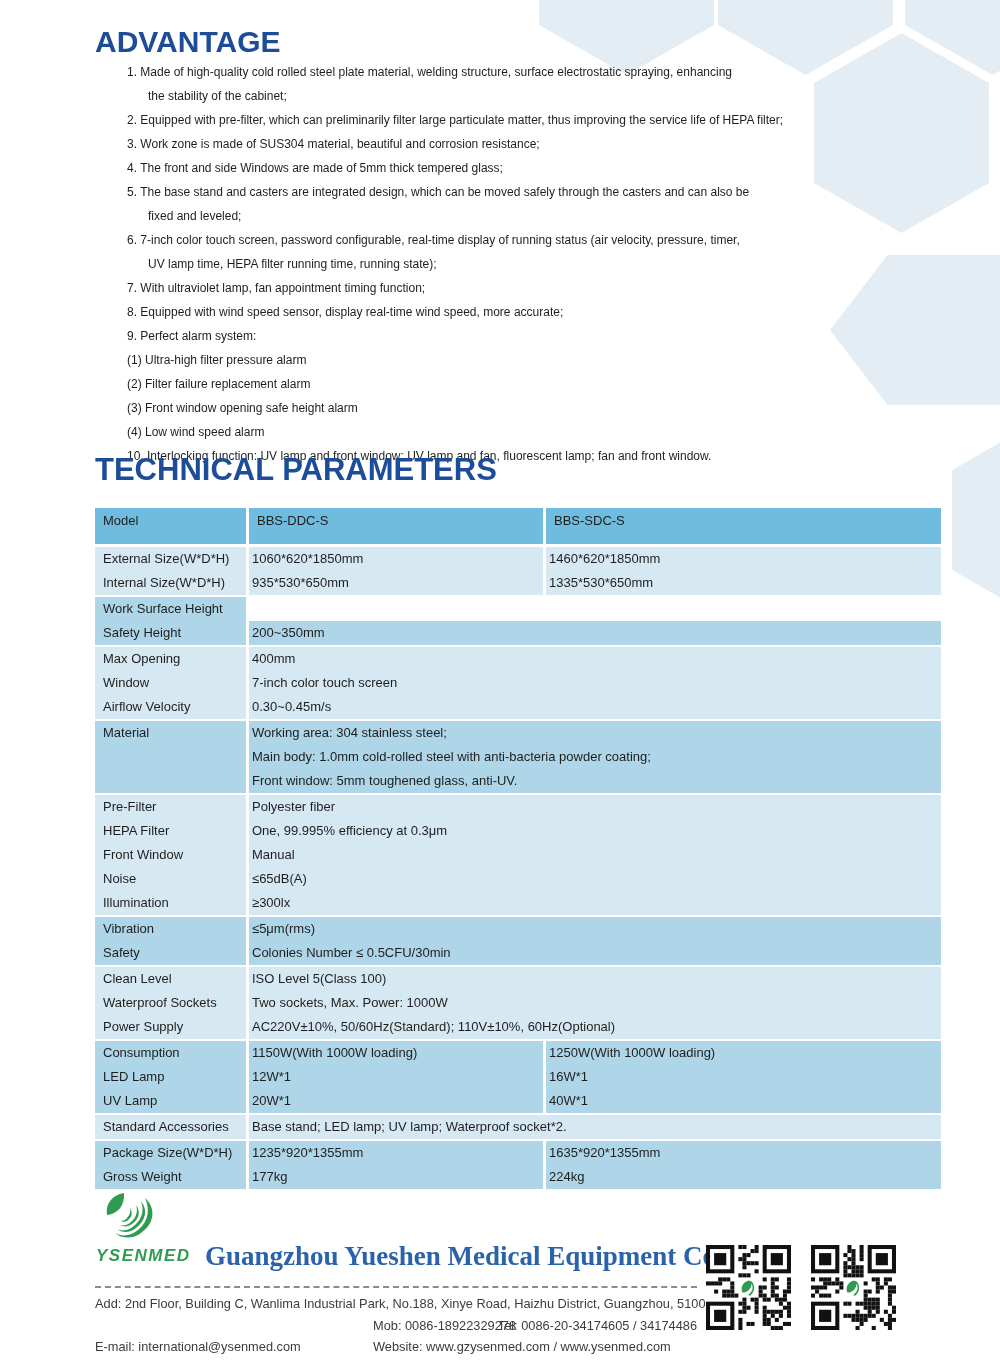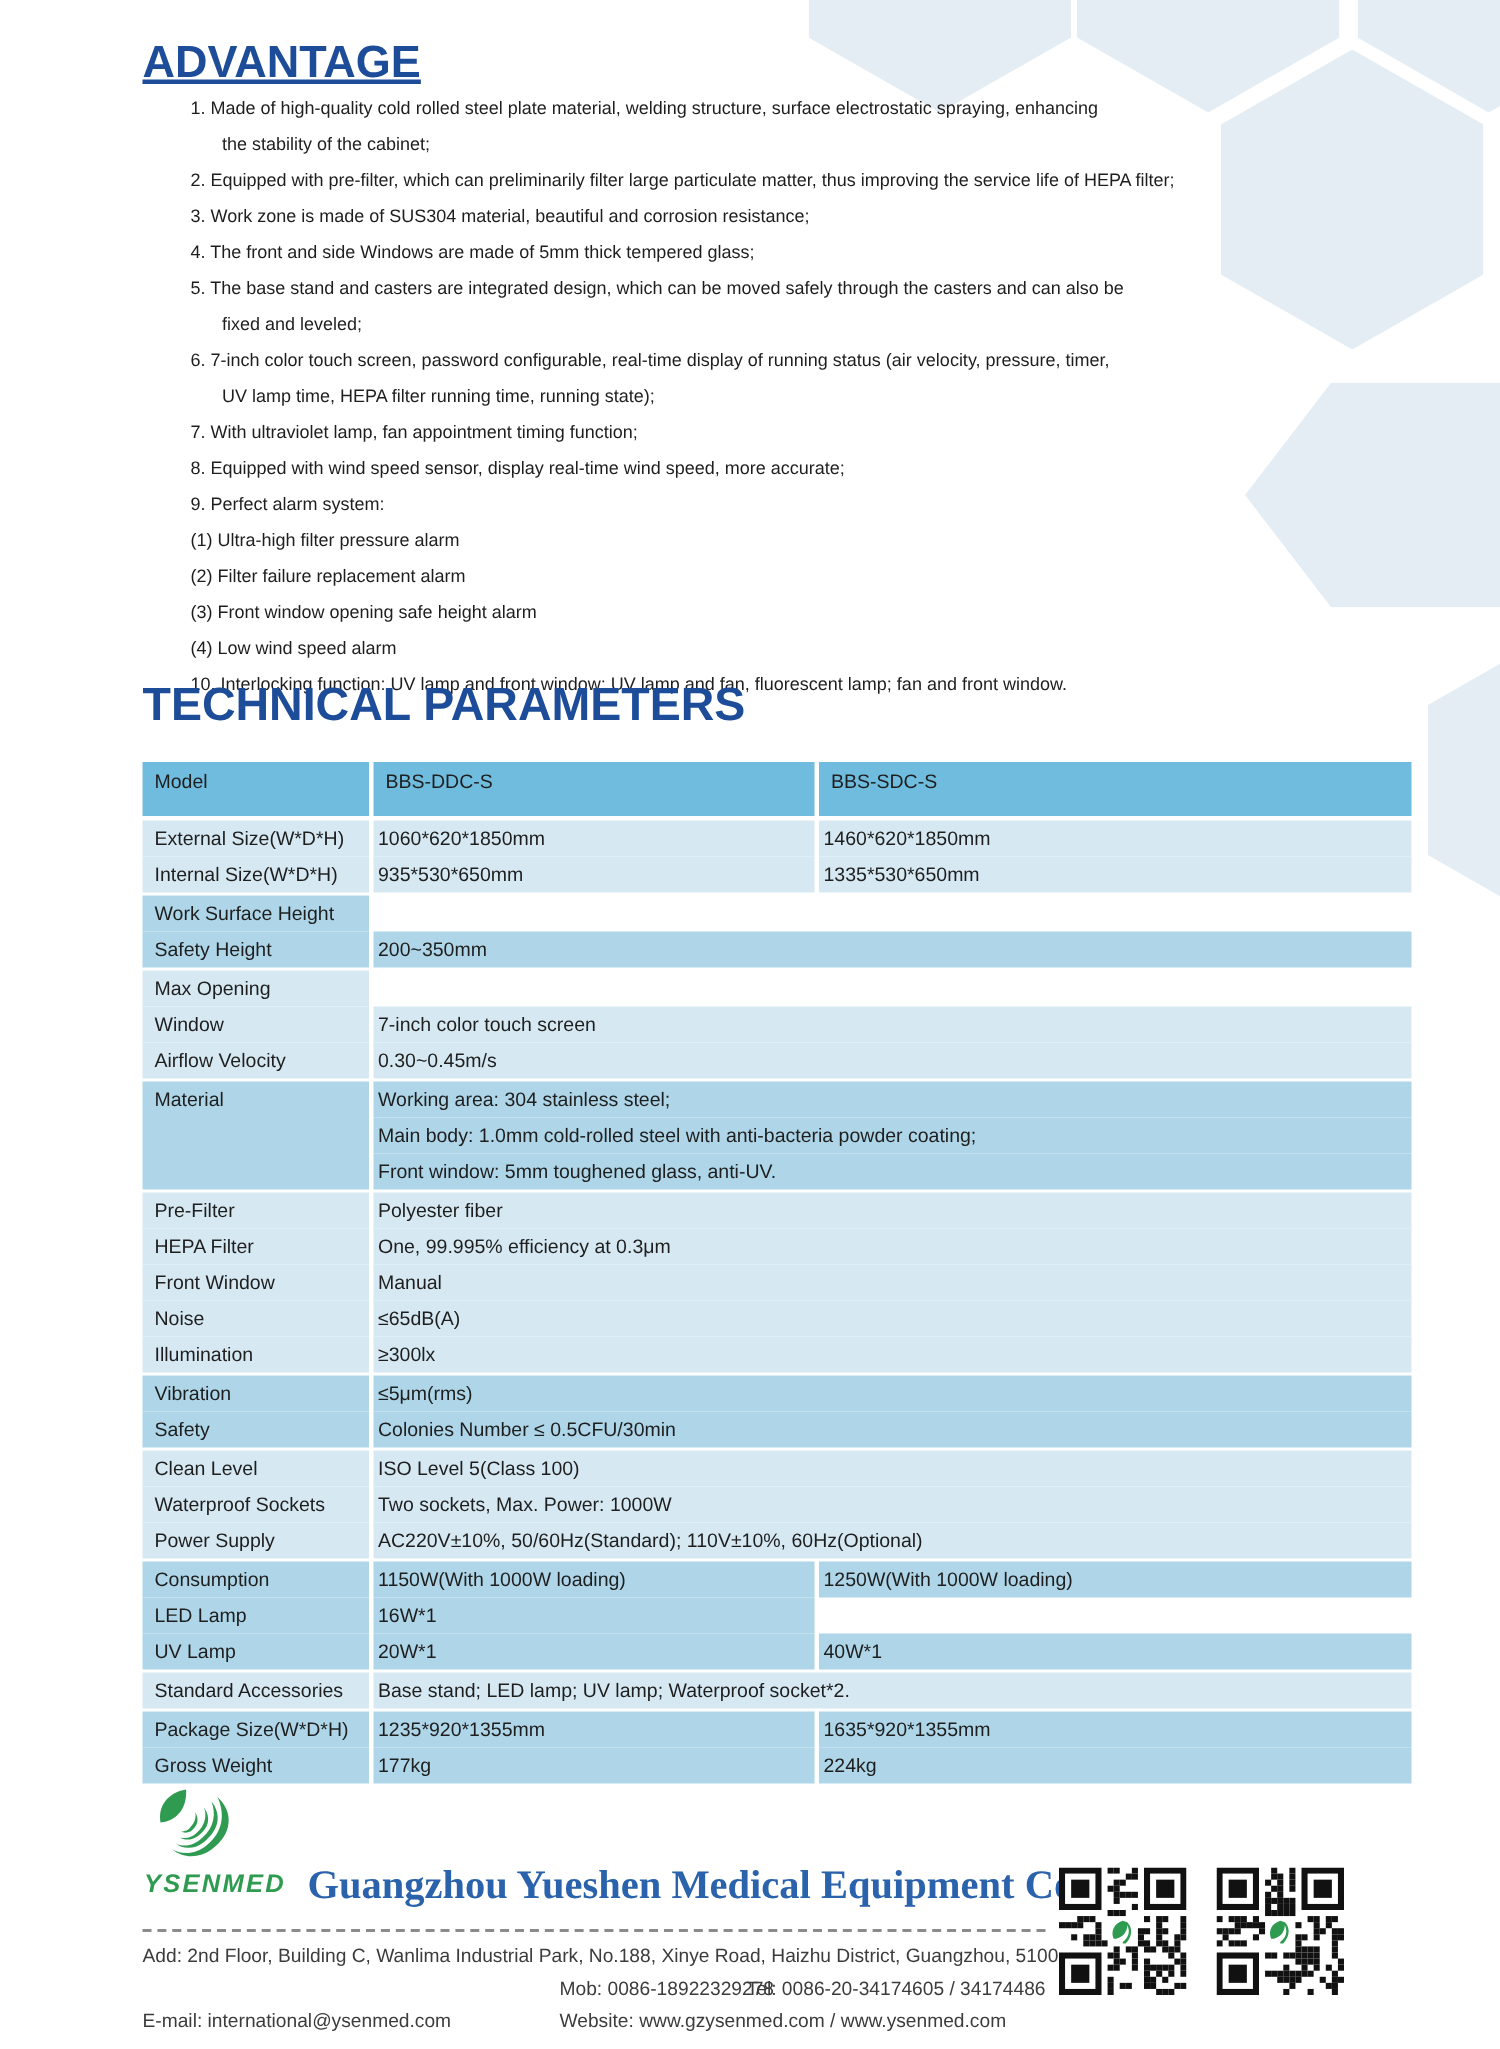--- a/index.html
+++ b/index.html
@@ -14,21 +14,21 @@
        clip-path:polygon(50% 0,100% 25%,100% 75%,50% 100%,0 75%,0 25%);}
   .hex.flat{clip-path:polygon(25% 0,75% 0,100% 50%,75% 100%,25% 100%,0 50%);}
   .hex.h1{left:539px;top:-125px;width:175px;height:200px;}
   .hex.h2{left:718px;top:-125px;width:175px;height:200px;}
   .hex.h3{left:905px;top:-125px;width:175px;height:200px;}
   .hex.h4{left:814px;top:33px;width:175px;height:200px;}
   .hex.h5{left:830px;top:255px;width:230px;height:150px;}
   .hex.h6{left:952px;top:420px;width:175px;height:200px;}
   
   .sec-title{position:absolute;left:95px;font-weight:700;color:var(--c-heading);line-height:1.05;}
-  #advantage-title{top:26px;font-size:30px;text-decoration:underline;}
+  #advantage-title{top:26px;font-size:30px;}
   #tech-title{top:454px;font-size:31px;}
   
   #adv-list{position:absolute;left:95px;top:60px;width:880px;font-size:12px;line-height:24px;margin-left:32px;}
   .adv-line{white-space:nowrap;}
   .adv-line.cont{padding-left:21px;}
   
   #param-table{position:absolute;left:95px;top:508px;width:846px;font-size:13px;}
   .trow{display:grid;column-gap:3px;position:relative;}
   .trow.head,.trow.three{grid-template-columns:151px 294px 1fr;}
   .trow.two,.trow.material{grid-template-columns:151px 1fr;}
@@ -140,20 +140,21 @@
           <div class="cell lab">Work Surface Height</div>
         </div>
         <div class="trow two">
           <div class="cell lab">Safety Height</div>
           <div class="cell val">200~350mm</div>
         </div>
       </div>
       <div class="tgroup light">
         <div class="trow two">
           <div class="cell lab">Max Opening</div>
+          <div class="cell val">400mm</div>
         </div>
         <div class="trow two">
           <div class="cell lab">Window</div>
           <div class="cell val">7-inch color touch screen</div>
         </div>
         <div class="trow two">
           <div class="cell lab">Airflow Velocity</div>
           <div class="cell val">0.30~0.45m/s</div>
         </div>
       </div>
@@ -212,20 +213,21 @@
         </div>
       </div>
       <div class="tgroup medium">
         <div class="trow three">
           <div class="cell lab">Consumption</div>
           <div class="cell val">1150W(With 1000W loading)</div>
           <div class="cell val">1250W(With 1000W loading)</div>
         </div>
         <div class="trow three">
           <div class="cell lab">LED Lamp</div>
+          <div class="cell val">12W*1</div>
           <div class="cell val">16W*1</div>
         </div>
         <div class="trow three">
           <div class="cell lab">UV Lamp</div>
           <div class="cell val">20W*1</div>
           <div class="cell val">40W*1</div>
         </div>
       </div>
       <div class="tgroup light">
         <div class="trow two">

